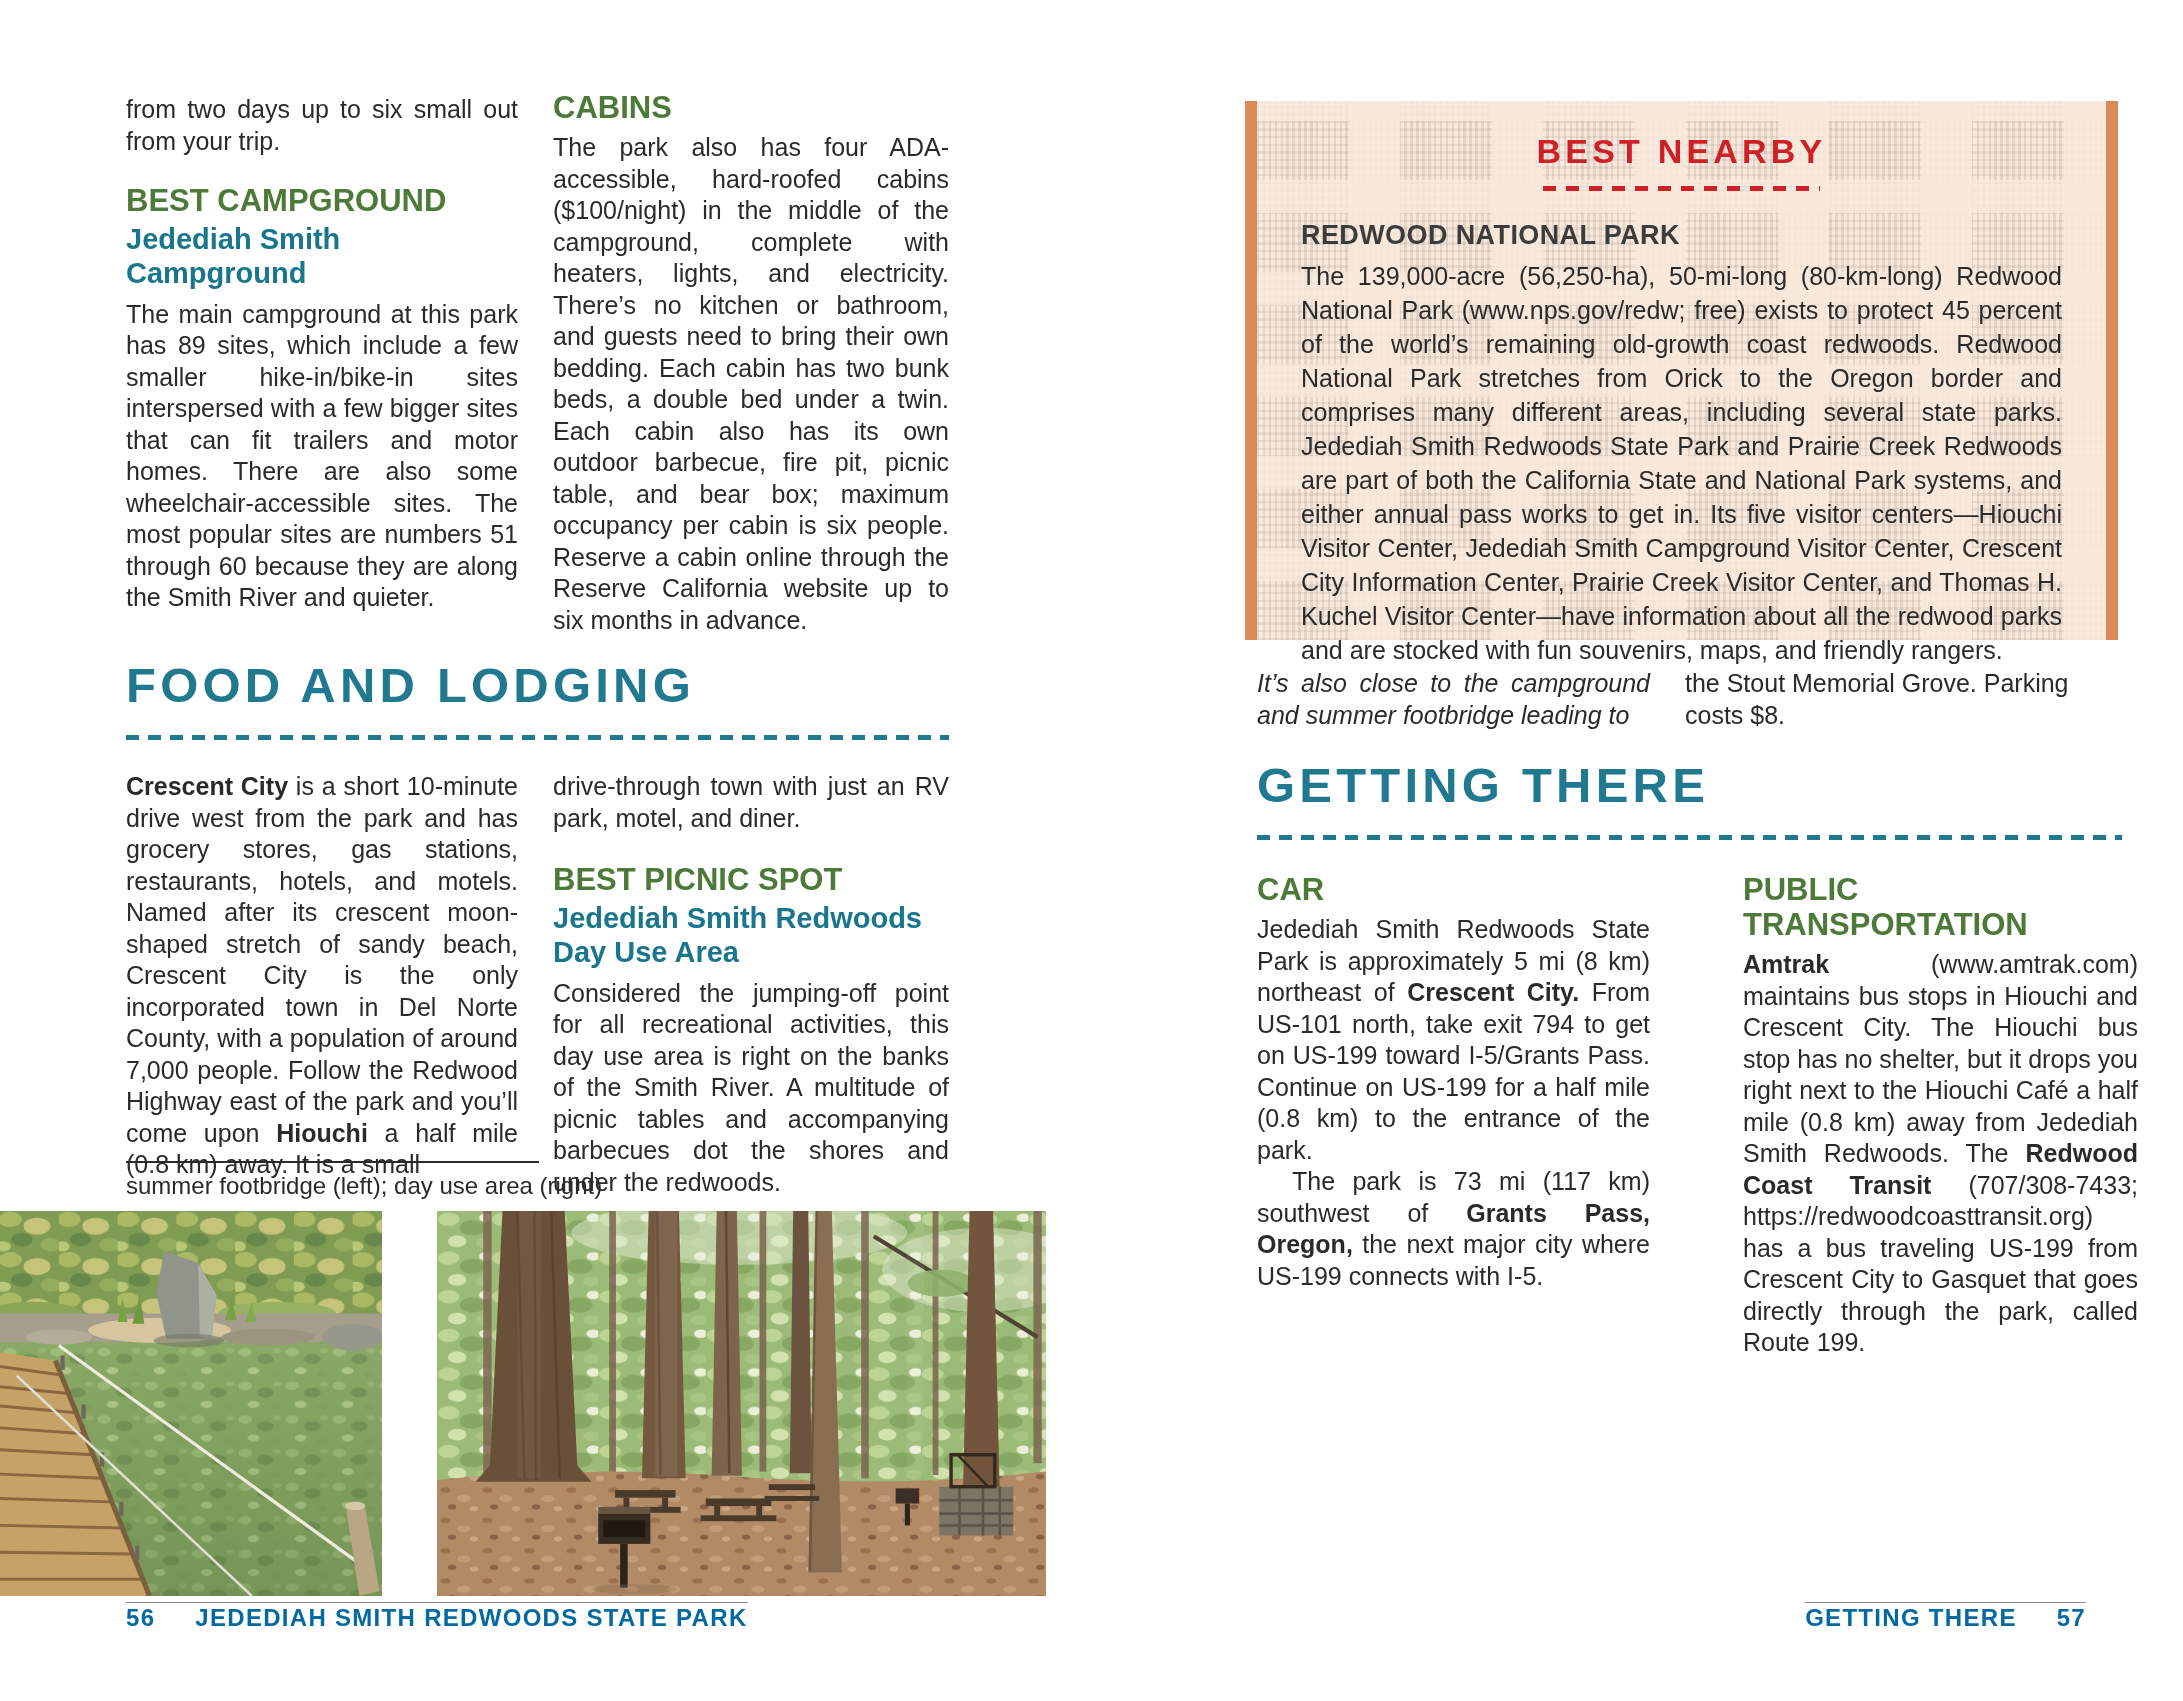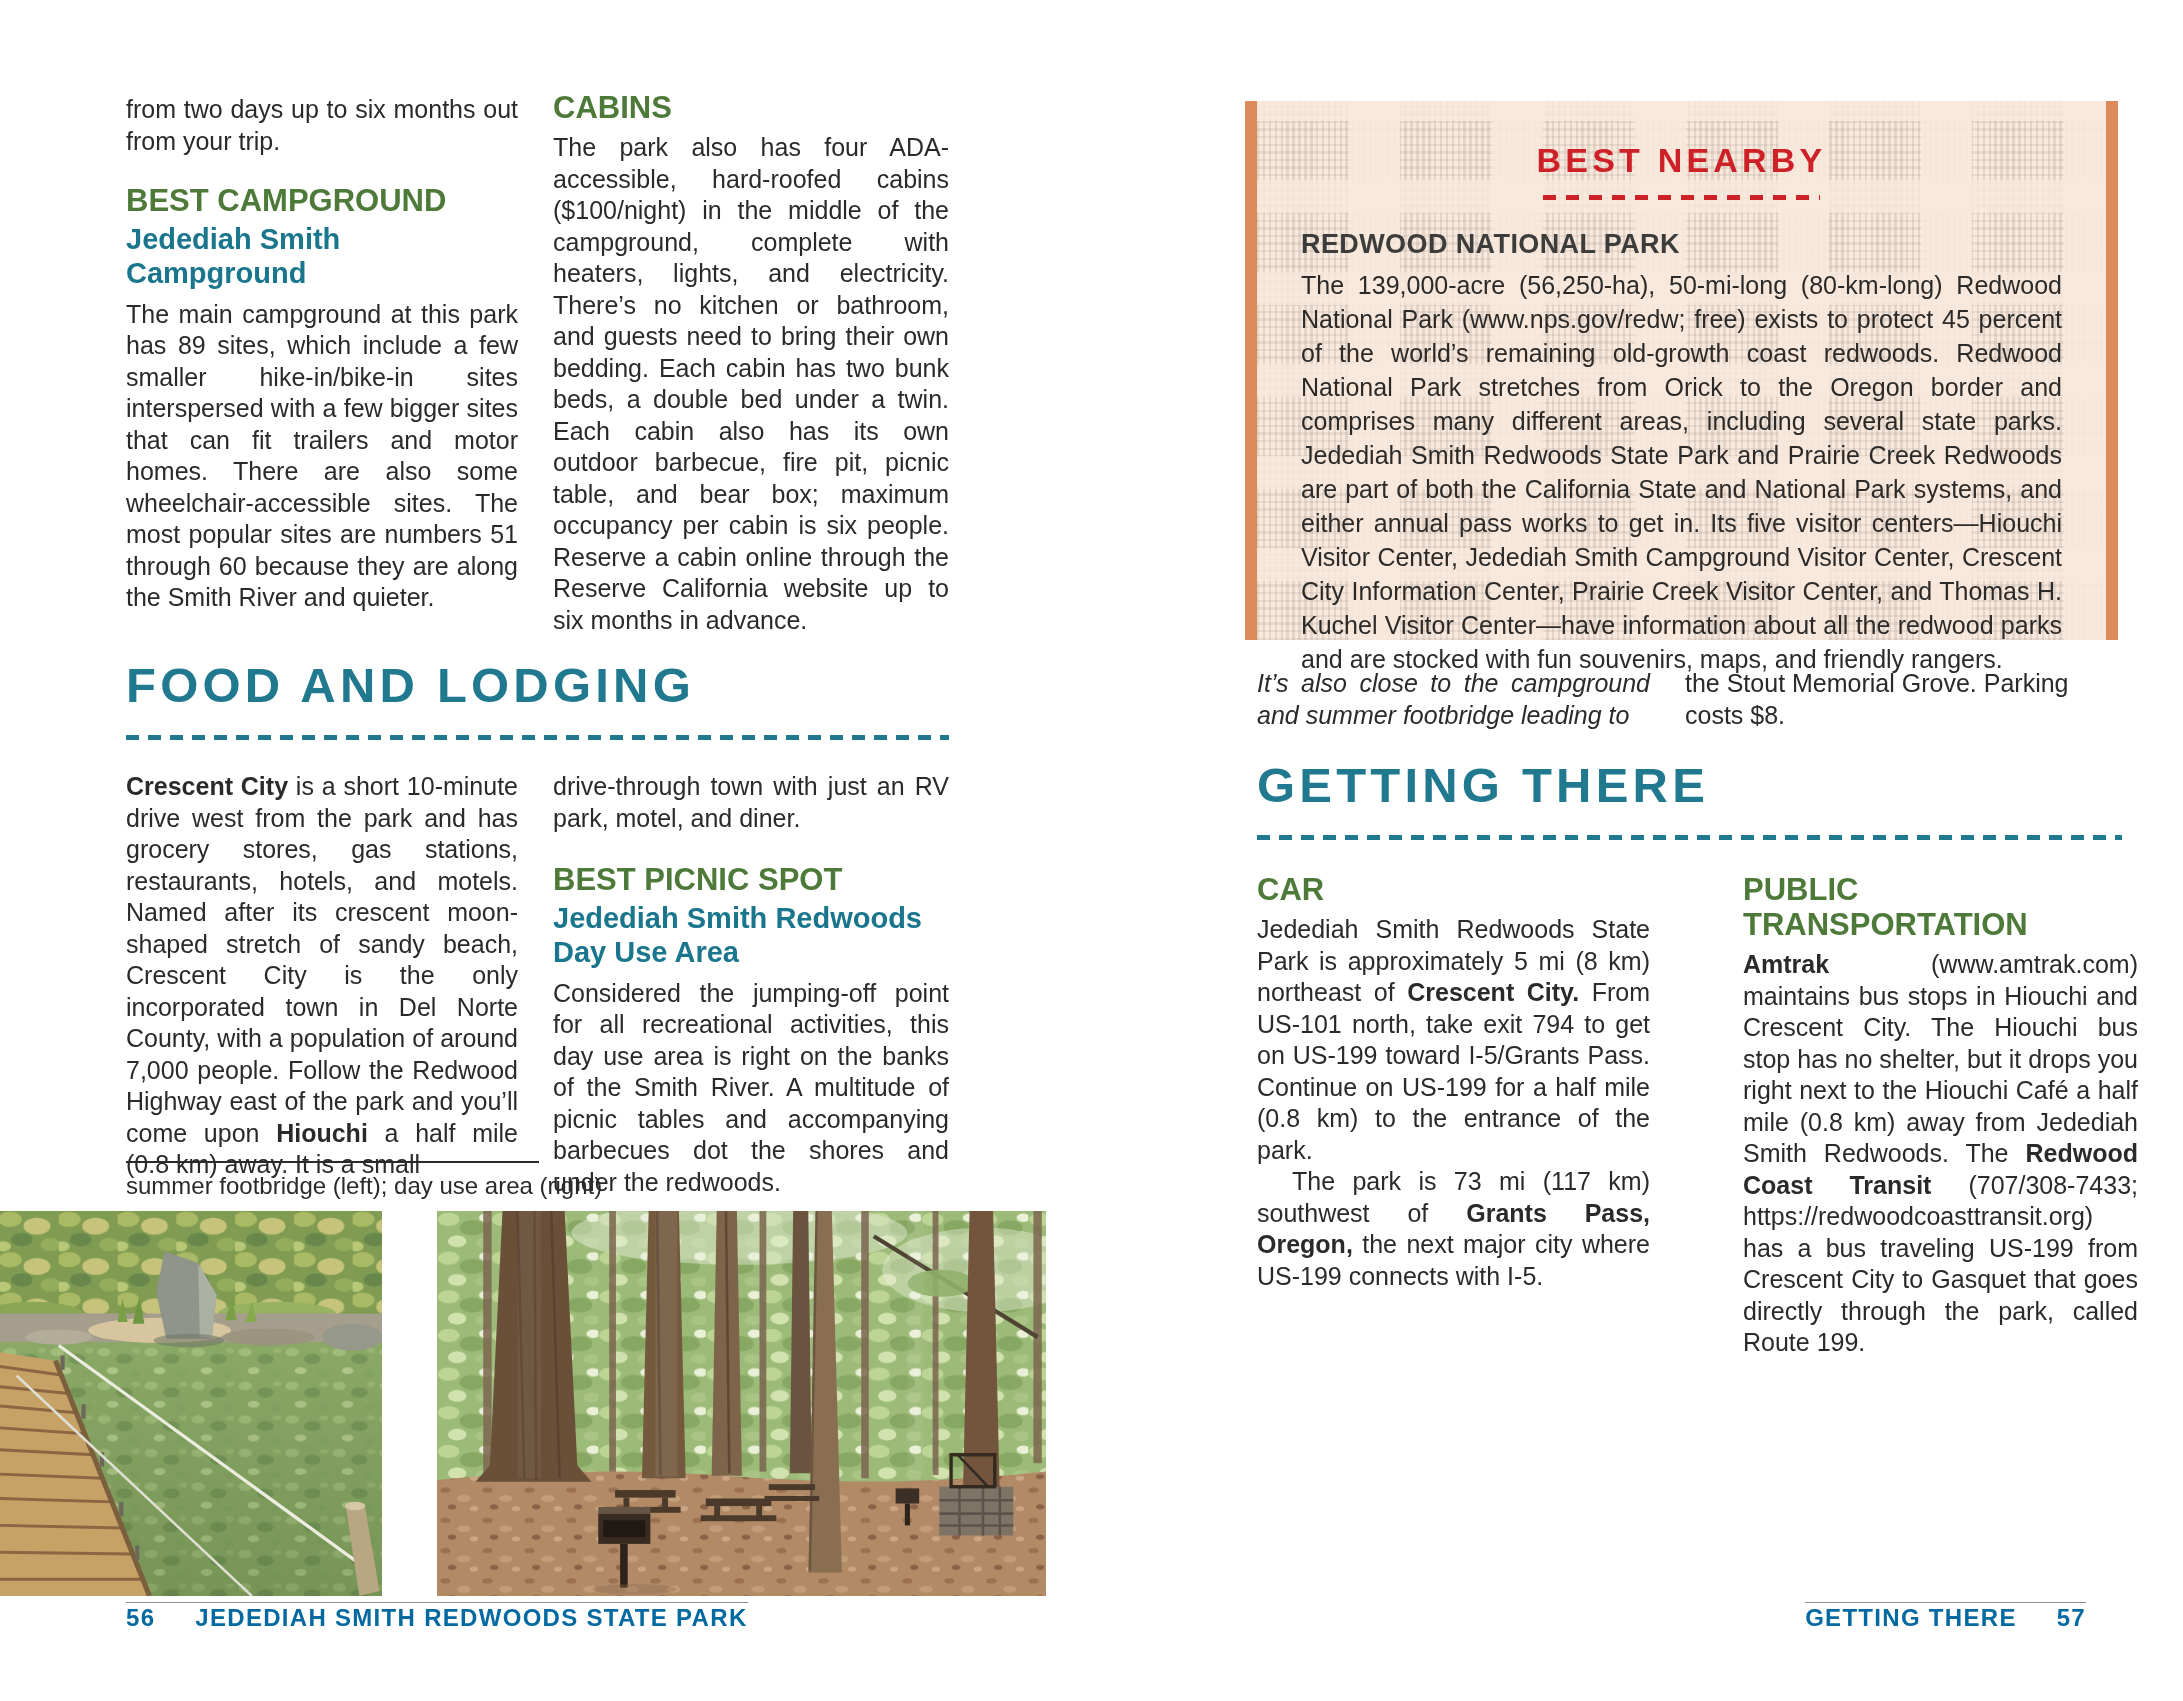--- a/index.html
+++ b/index.html
@@ -20,41 +20,41 @@
   .indent{text-indent:35px;}
   .best-nearby-box{
     left:1245px;top:101px;width:873px;height:539px;box-sizing:border-box;
     border-left:12.6px solid #dd8a5b;border-right:12.6px solid #dd8a5b;
     background-color:#f9e8dc;
     background-image:
       repeating-linear-gradient(90deg, rgba(249,232,220,0) 0 92px, rgba(249,232,220,.88) 92px 143px),
       repeating-linear-gradient(0deg, rgba(249,232,220,0) 0 59px, rgba(249,232,220,.8) 59px 92px),
       repeating-linear-gradient(90deg, rgba(125,115,105,.16) 0 2.5px, transparent 2.5px 5.9px),
       repeating-linear-gradient(0deg, rgba(125,115,105,.12) 0 2.5px, transparent 2.5px 7.6px);
-    padding:40px 44px 17px 44px;
+    padding:31px 44px 17px 44px;
   }
   .bn-title{color:#ce2127;font-size:34px;font-weight:bold;letter-spacing:4.2px;text-align:center;margin:0;}
   .bn-dash{width:277px;margin:15px auto 0 auto;}
   .bn-head{font-size:27px;font-weight:bold;color:#3c3c3b;margin:28.6px 0 0 0;letter-spacing:0.4px;}
   .bn-body{margin-top:8.4px;}
   .caption-rule{width:413px;border-top:2.5px solid #2b2a28;}
   .caption{font-size:24px;margin-top:9.2px;color:#2b2a28;}
   .footer{
     color:#0369a1;font-weight:bold;font-size:24px;letter-spacing:1.3px;
     border-top:1.7px solid #8e8e8e;padding-top:1px;display:inline-block;white-space:nowrap;
   }
   .footer .gap-l{margin-right:40px;}
   .footer .gap-r{margin-left:40px;}
   svg.photo{display:block;}
 </style>
 </head>
 <body>
 
 <div class="abs" style="left:126px;top:94px;width:392px;">
-  <p class="body-text">from two days up to six months out from your trip.</p>
+  <p class="body-text">from two days up to six small out from your trip.</p>
   <h3 class="h-green" style="margin-top:27px;">BEST CAMPGROUND</h3>
   <h4 class="h-teal" style="margin-top:3.4px;">Jedediah Smith Campground</h4>
   <p class="body-text" style="margin-top:8.4px;">The main campground at this park has 89 sites, which include a few smaller hike-in/bike-in sites interspersed with a few bigger sites that can fit trailers and motor homes. There are also some wheelchair-accessible sites. The most popular sites are numbers 51 through 60 because they are along the Smith River and quieter.</p>
 </div>
 
 <div class="abs" style="left:553px;top:91px;width:396px;">
   <h3 class="h-green">CABINS</h3>
   <p class="body-text" style="margin-top:6.7px;">The park also has four ADA-accessible, hard-roofed cabins ($100/night) in the middle of the campground, complete with heaters, lights, and electricity. There’s no kitchen or bathroom, and guests need to bring their own bedding. Each cabin has two bunk beds, a double bed under a twin. Each cabin also has its own outdoor barbecue, fire pit, picnic table, and bear box; maximum occupancy per cabin is six people. Reserve a cabin online through the Reserve California website up to six months in advance.</p>
 </div>
 

